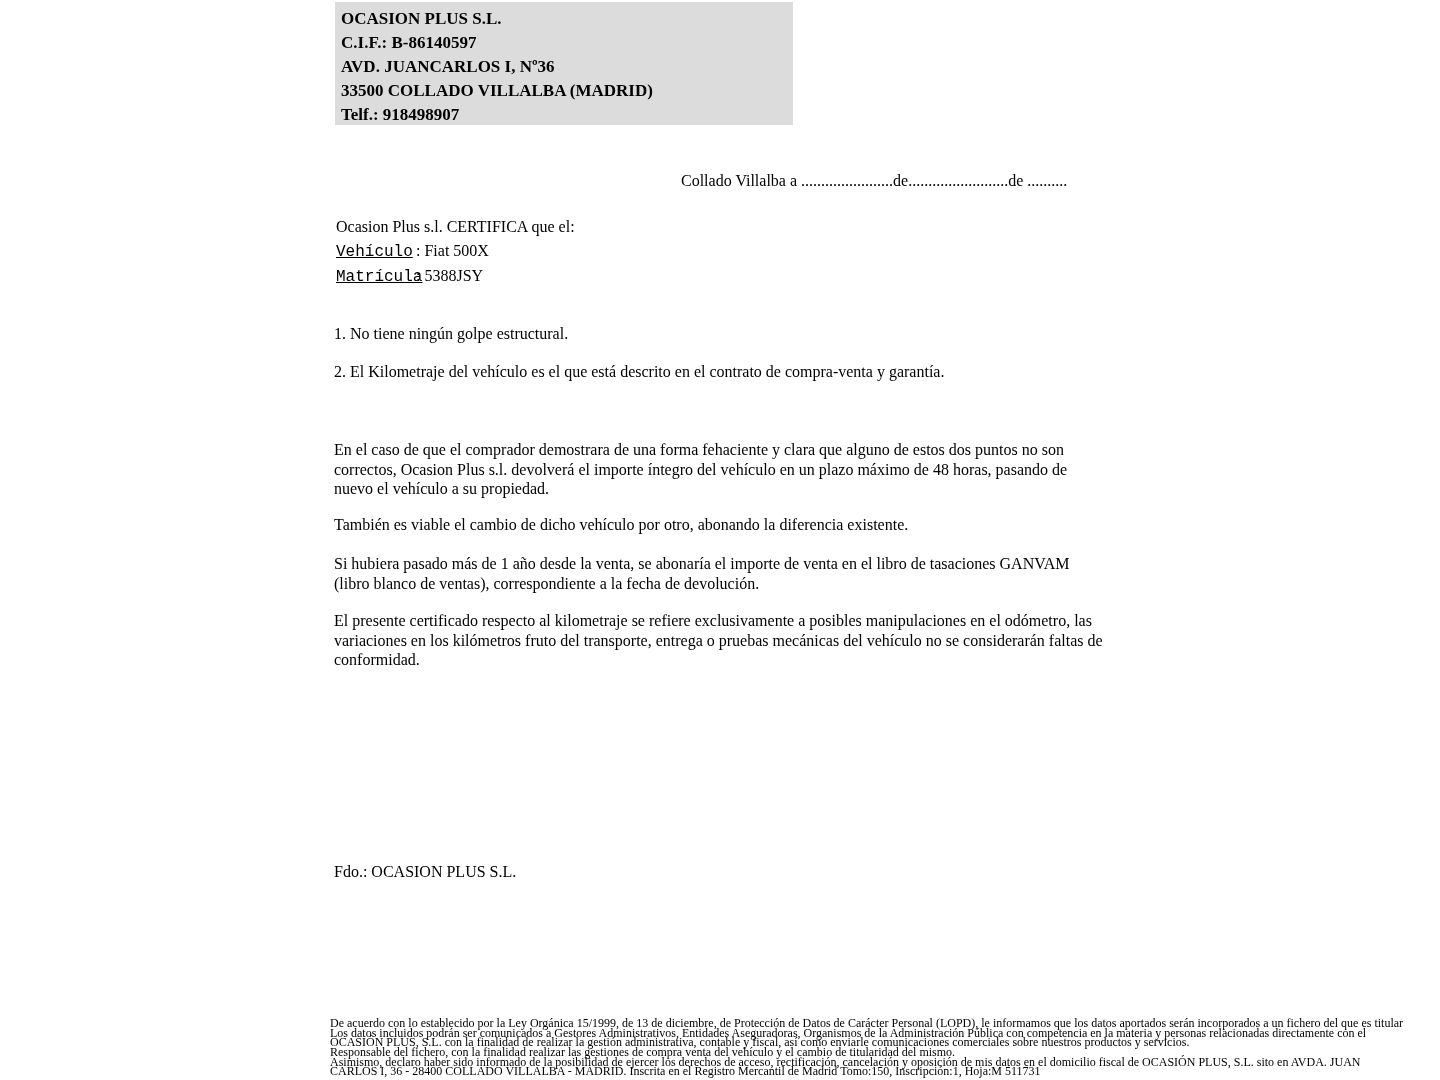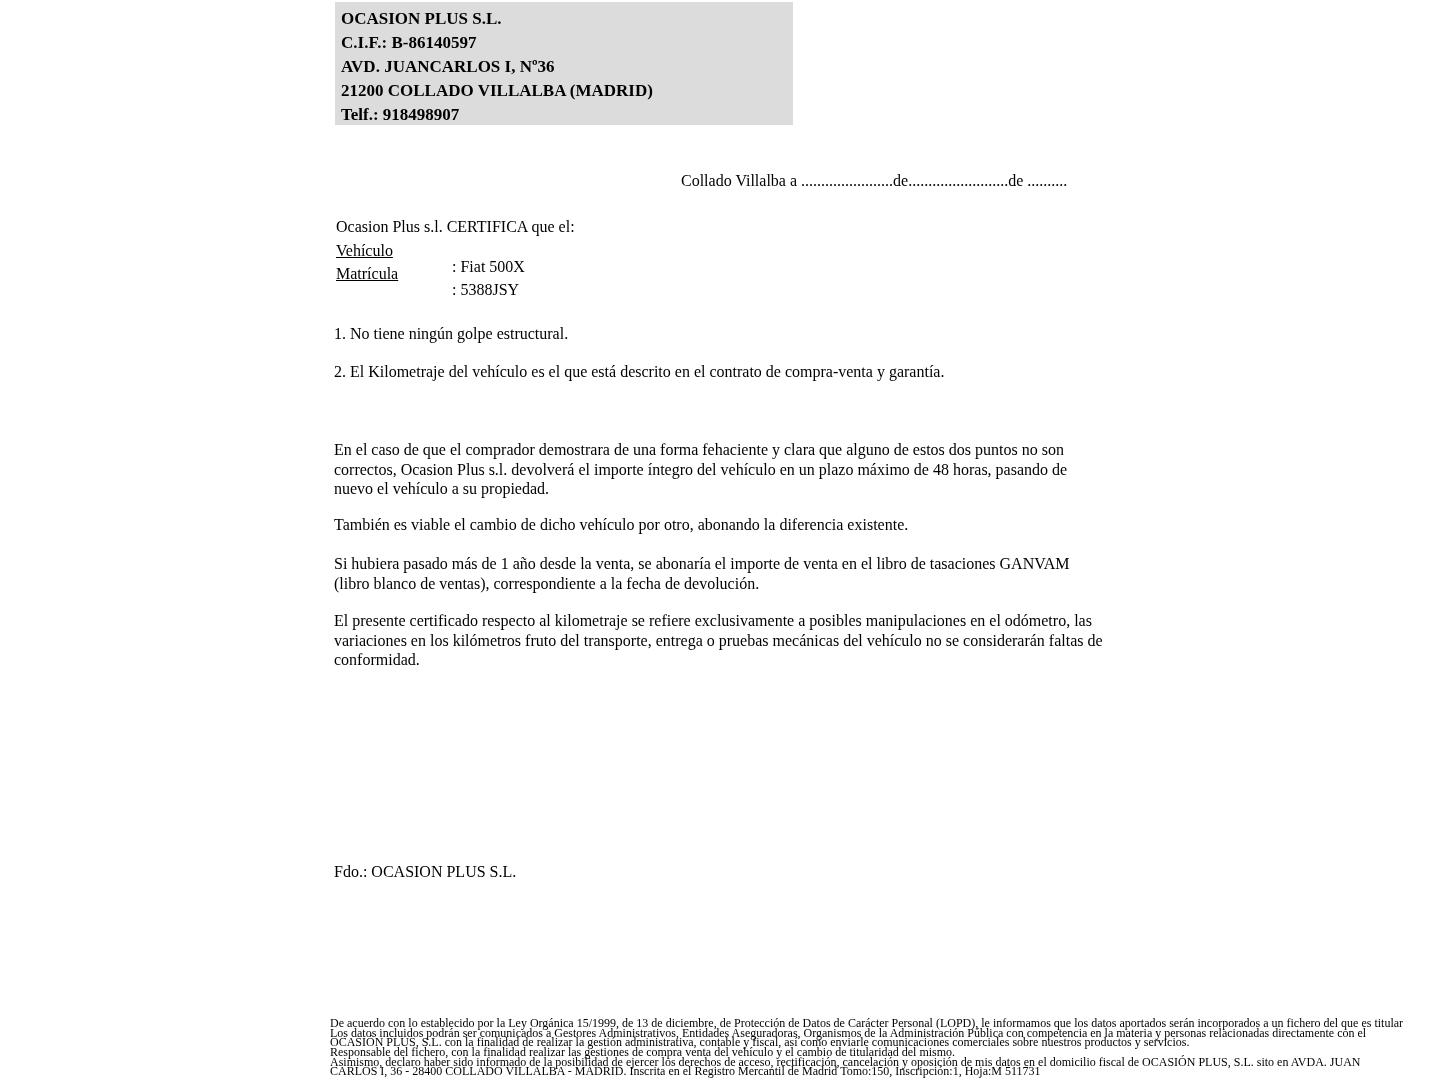--- a/index.html
+++ b/index.html
@@ -38,22 +38,22 @@
     text-align: center;
   }
   .certify {
     position: absolute;
     left: 336px;
     top: 215px;
     font-size: 16px;
     line-height: 23.5px;
   }
   .certify .row { position: relative; }
-  .certify .u { text-decoration: underline; }
-  .certify .val { position: absolute; left: 80px; top: 16px; margin-left: 36px; }
+  .certify .u { text-decoration: underline; font-family: Liberation Mono, monospace; }
+  .certify .val { position: absolute; left: 80px; top: 0; }
   .pt, .para, .signature {
     position: absolute;
     left: 334px;
     width: 772px;
     font-size: 16px;
     line-height: 19.5px;
   }
   .legal {
     position: absolute;
     left: 330px;
@@ -66,21 +66,21 @@
 </style>
 </head>
 <body>
 
 <div class="page">
 
   <div class="header-box">
     <div class="hline">OCASION PLUS S.L.</div>
     <div class="hline">C.I.F.: B-86140597</div>
     <div class="hline">AVD. JUANCARLOS I, Nº36</div>
-    <div class="hline">21200 COLLADO VILLALBA (MADRID)</div>
+    <div class="hline">33500 COLLADO VILLALBA (MADRID)</div>
     <div class="hline">Telf.: 918498907</div>
   </div>
 
   <div class="date-line">Collado Villalba a .......................de.........................de ..........</div>
 
   <div class="certify">
     <div>Ocasion Plus s.l. CERTIFICA que el:</div>
     <div class="row">
       <span class="u">Vehículo</span>
       <span class="val">: Fiat 500X</span>

